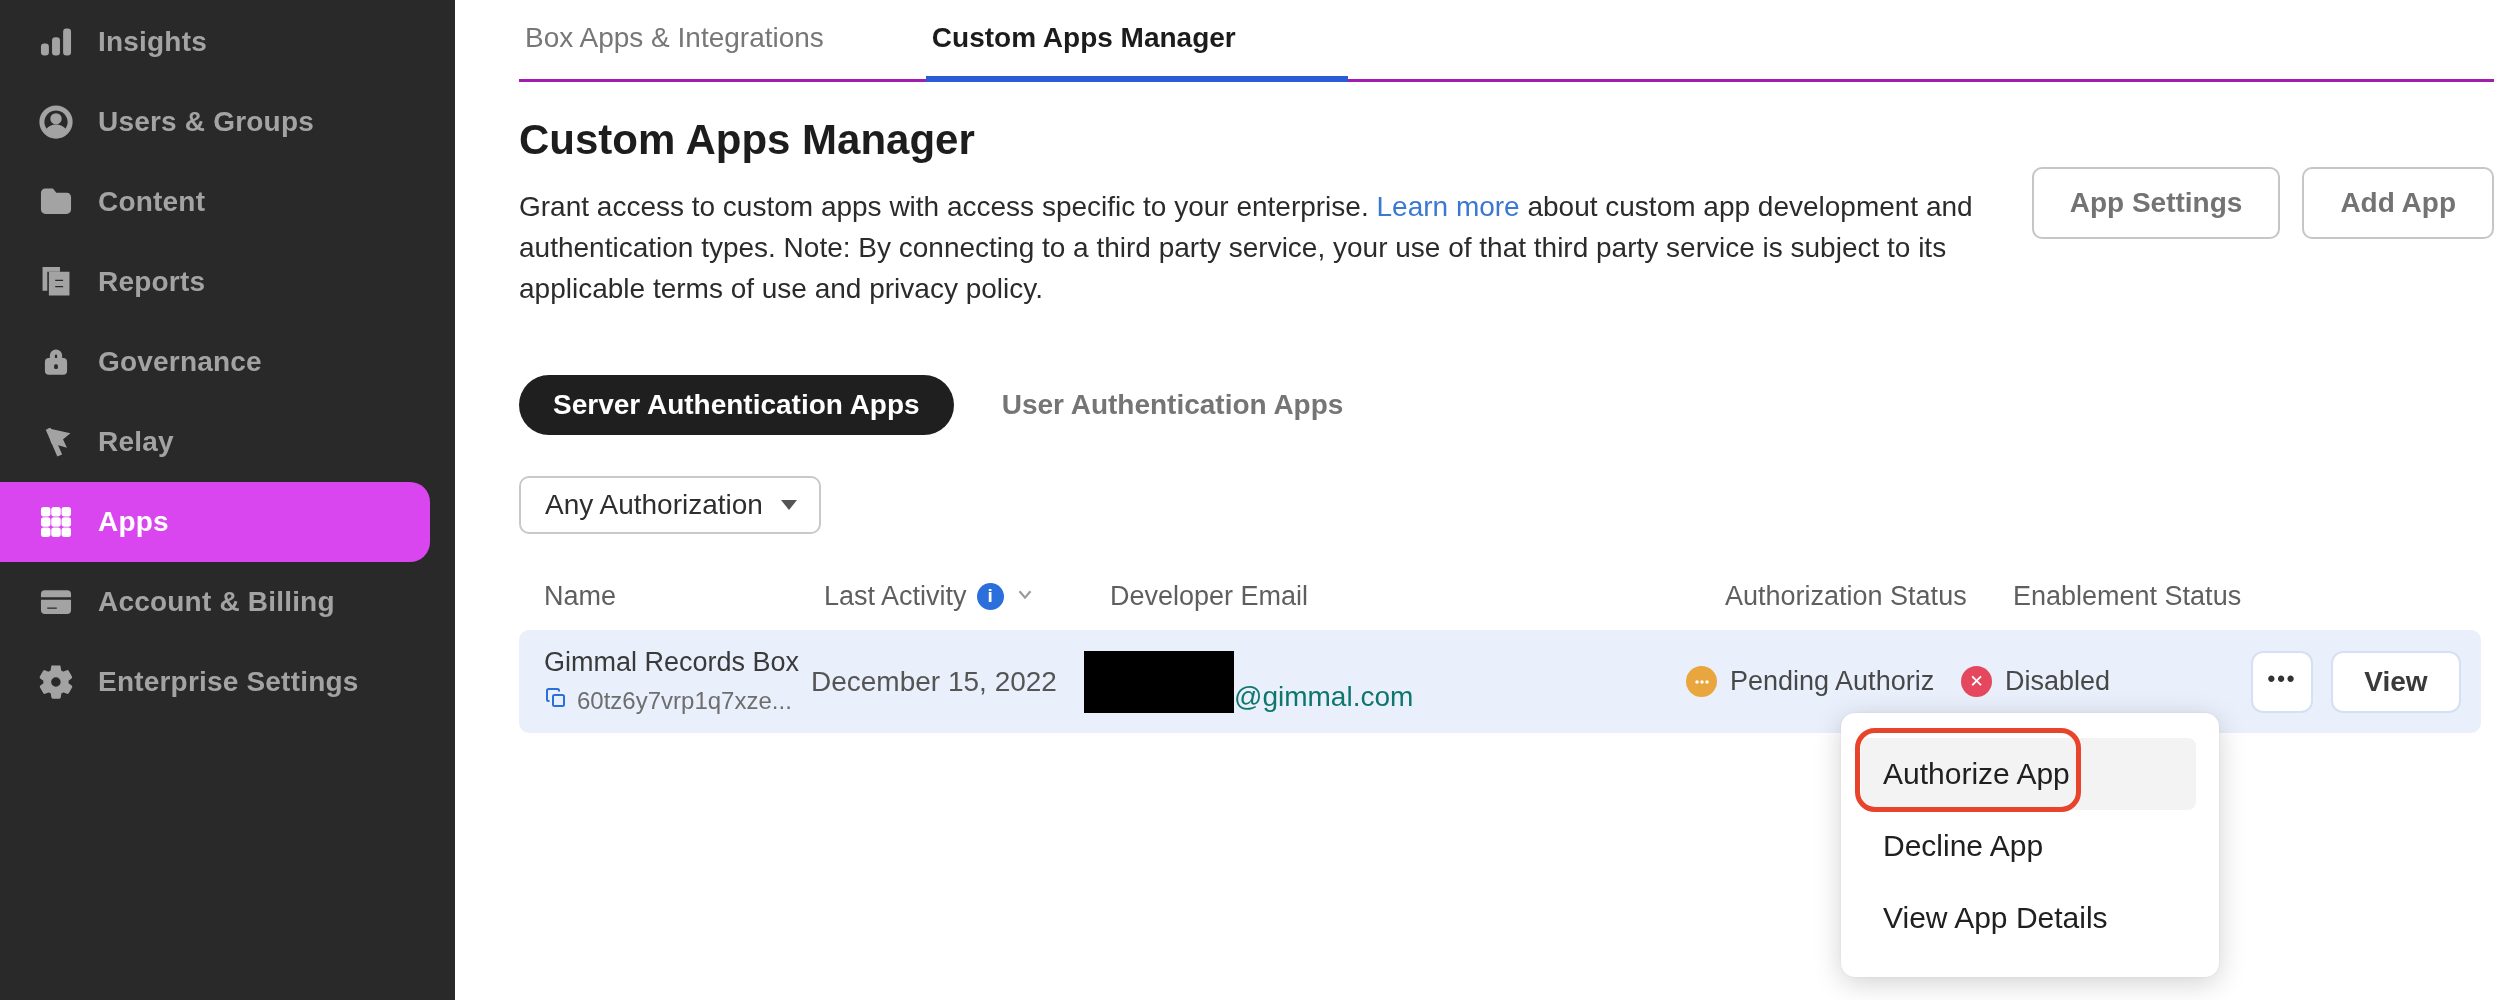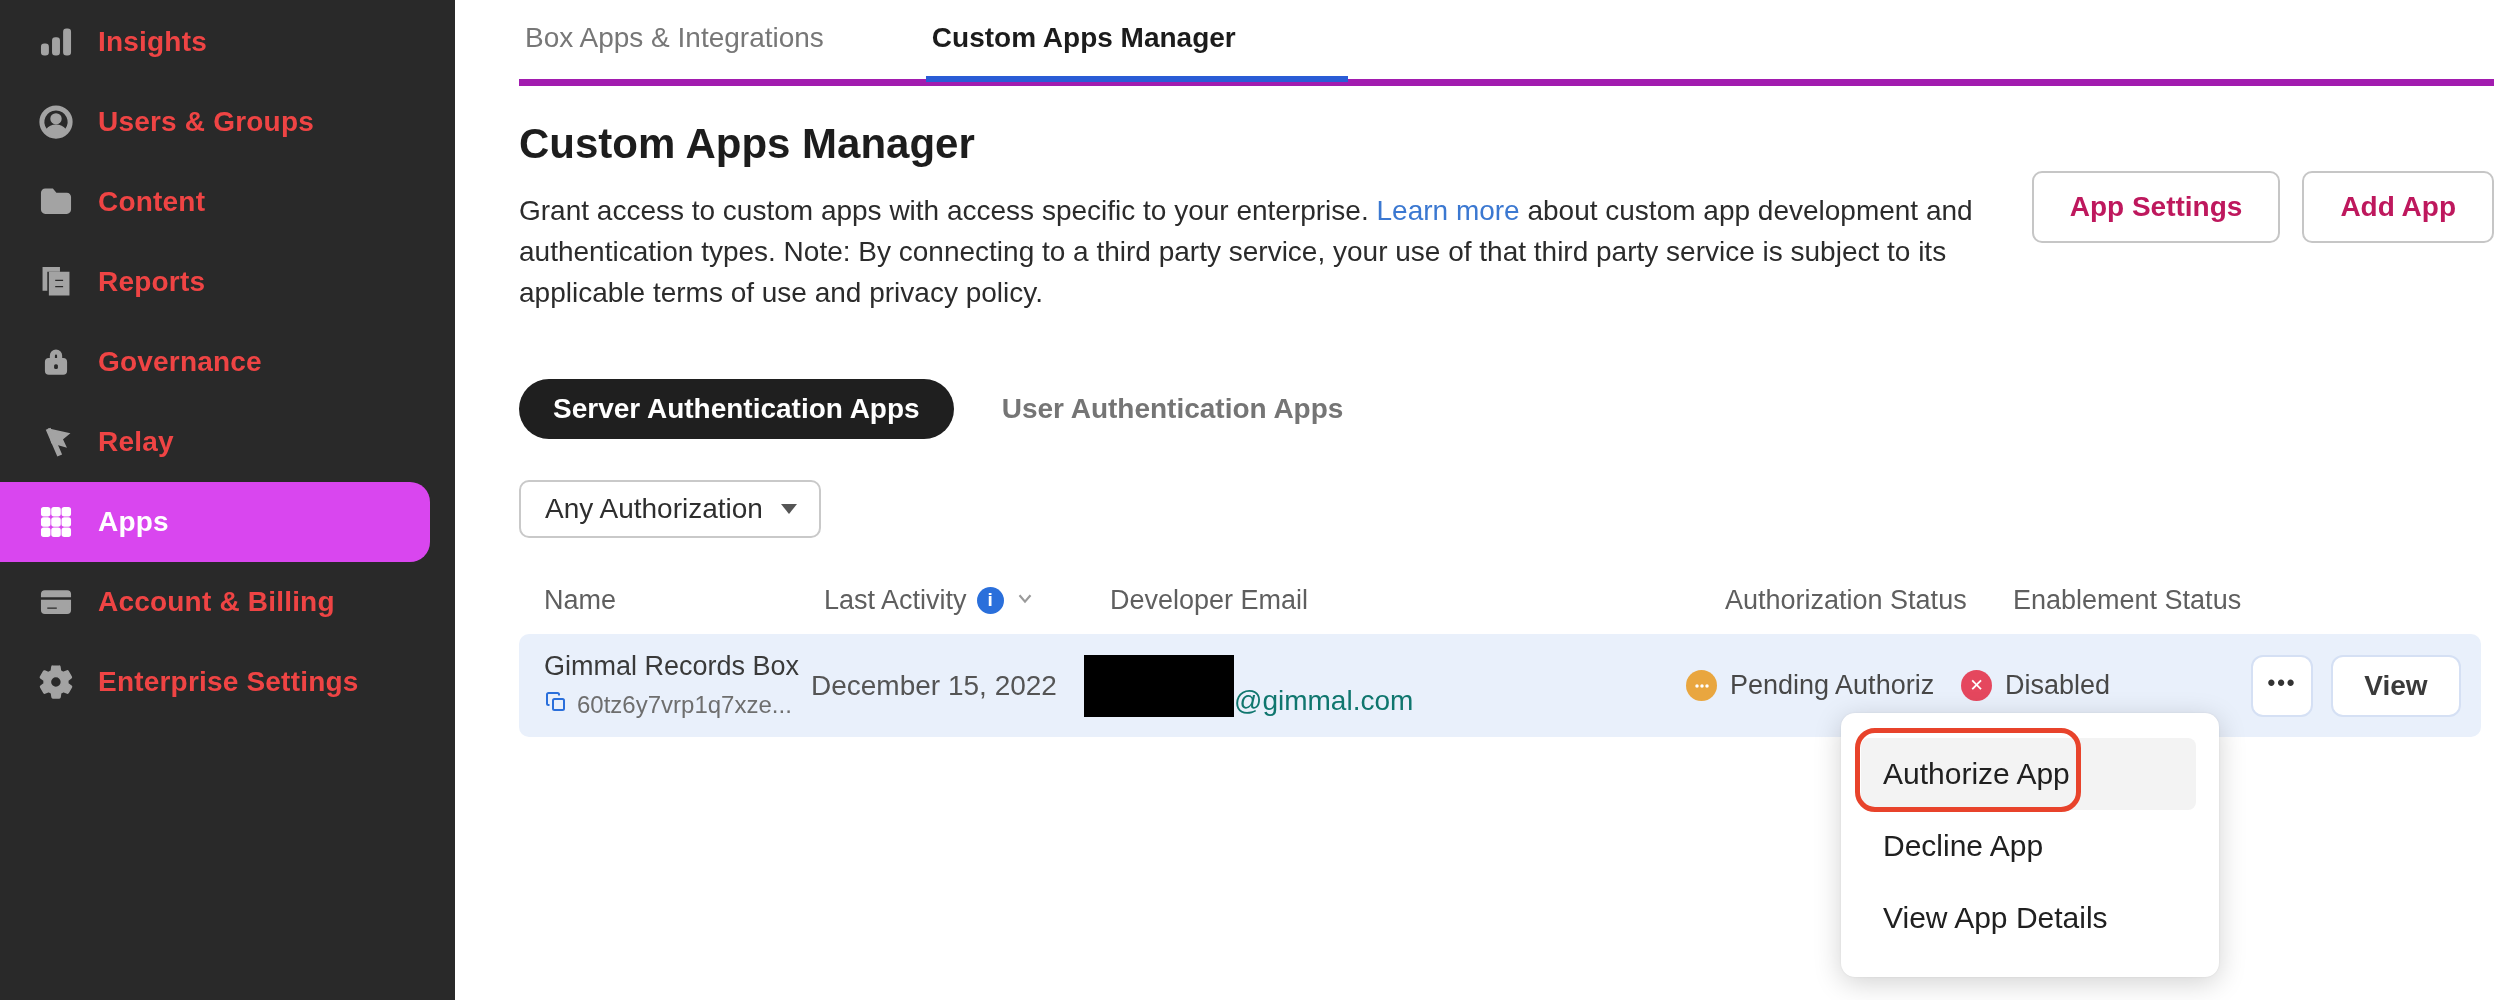--- a/index.html
+++ b/index.html
@@ -5,40 +5,40 @@
   * { margin:0; padding:0; box-sizing:border-box; }
   html,body { width:2506px; height:1000px; overflow:hidden; background:#fff;
               font-family:"Liberation Sans","DejaVu Sans",sans-serif; color:#222; }
   .app { position:relative; width:2506px; height:1000px; display:flex; }
 
   
   .sidebar { width:455px; height:1000px; background:#292929; flex:0 0 455px; padding-top:2px; }
   .nav-item { height:80px; display:flex; align-items:center; padding-left:36px; cursor:pointer; }
   .nav-item .nav-icon { width:40px; height:40px; display:flex; align-items:center; justify-content:center; }
   .nav-item .nav-icon svg { width:38px; height:38px; fill:#a3a3a3; stroke:#a3a3a3; }
-  .nav-item .nav-label { margin-left:22px; font-size:28px; font-weight:700; color:#ef4444; letter-spacing:.2px; }
+  .nav-item .nav-label { margin-left:22px; font-size:28px; font-weight:700; color:#a3a3a3; letter-spacing:.2px; }
   .nav-item.active { background:#d946ef; width:430px; border-radius:0 20px 20px 0; }
   .nav-item.active .nav-label { color:#ffffff; }
   .nav-item.active .nav-icon svg { fill:#ffffff; stroke:#ffffff; }
 
   
   .main { flex:1; padding:0 12px 0 64px; position:relative; }
 
-  .tabbar { border-bottom:7px solid #a21caf; padding-top:18px; display:flex; }
+  .tabbar { border-bottom:3px solid #a21caf; padding-top:18px; display:flex; }
   .tab { display:inline-block; font-size:28px; color:#777; padding:4px 6px 22px 6px; margin-bottom:-3px; cursor:pointer; }
   .tab + .tab { margin-left:96px; }
   .tab.active { color:#1c1c1c; font-weight:700; border-bottom:6px solid #2a5cd6; padding-right:112px; }
 
   .page-header { display:flex; justify-content:space-between; align-items:flex-start; }
   .page-title { margin-top:34px; font-size:42px; font-weight:700; color:#1d1d1d; }
   .page-desc { margin-top:22px; width:1480px; font-size:28px; line-height:41px; color:#2b2b2b; }
   .page-desc a { color:#3b78d1; text-decoration:none; cursor:pointer; }
   .header-actions { margin-top:85px; display:flex; gap:22px; }
   .btn { height:72px; padding:0 36px; background:#fff; border:2px solid #c6c6c6; border-radius:10px;
-         font-size:28px; font-weight:700; color:#be185d; cursor:pointer; font-family:inherit; }
+         font-size:28px; font-weight:700; color:#737373; cursor:pointer; font-family:inherit; }
 
   .auth-toggle { margin-top:66px; display:flex; align-items:center; }
   .pill { height:60px; border-radius:30px; display:flex; align-items:center; padding:0 34px;
           font-size:28px; font-weight:700; cursor:pointer; }
   .pill.selected { background:#1f1f1f; color:#fff; }
   .pill.unselected { background:transparent; color:#757575; margin-left:14px; }
 
   .filter { margin-top:41px; display:inline-flex; align-items:center; height:58px; padding:0 22px 0 24px;
             border:2px solid #c9c9c9; border-radius:10px; background:#fff; cursor:pointer; }
   .filter .filter-label { font-size:28px; color:#2e2e2e; }

